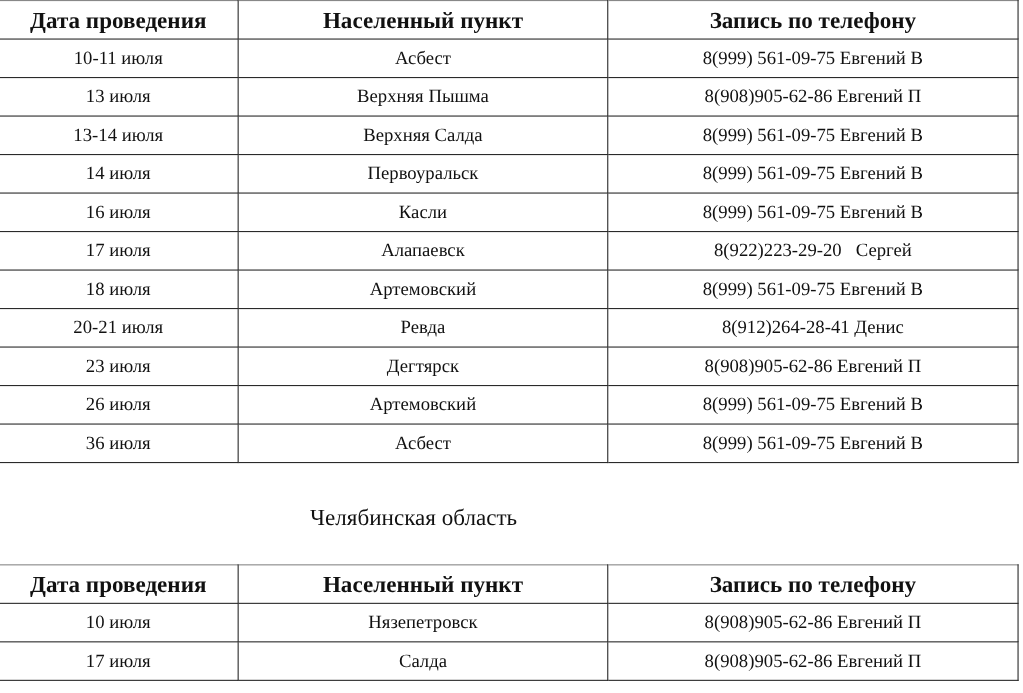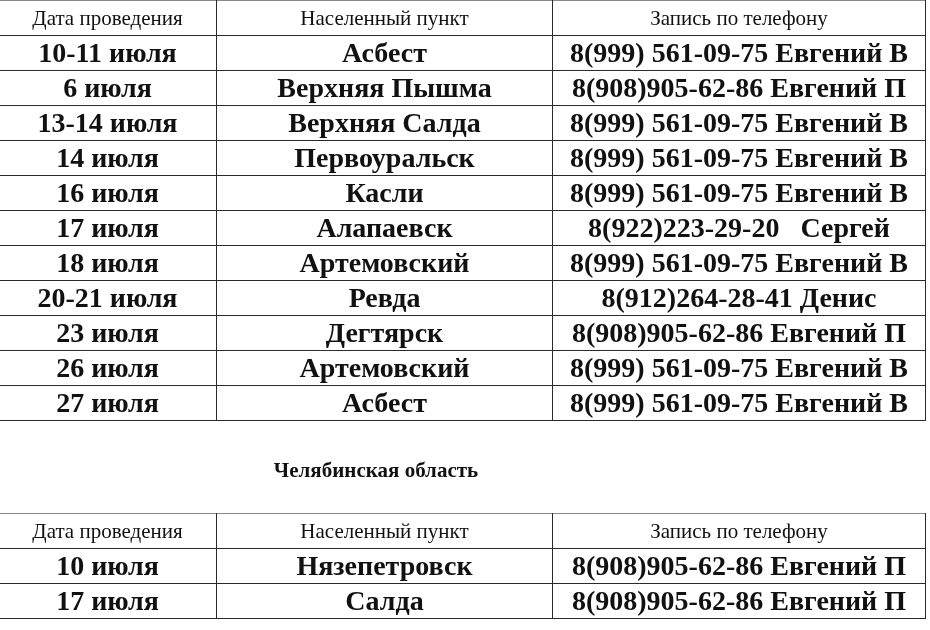--- a/index.html
+++ b/index.html
@@ -24,42 +24,41 @@
     }
     .sched-table col.c-date { width: 218px; }
     .sched-table col.c-town { width: 336px; }
     .sched-table col.c-phone { width: 373px; }
     .sched-table td, .sched-table th {
       border: 1.5px solid #2a2a2a;
       padding: 0;
       height: 29px;
       line-height: 34px;
       text-align: center;
-      font-size: 28px;
+      font-size: 17px;
       white-space: pre;
       overflow: hidden;
       vertical-align: bottom;
-      font-weight: bold;
     }
     .sched-table th {
-      font-weight: normal;
+      font-weight: bold;
       font-size: 21px;
     }
     .sched-table td.date { border-left-color: #bbbbbb; }
     .sched-table th.date { border-left-color: #bbbbbb; }
     .sched-table tr:first-child th { border-top-color: #888888; }
     #table-sverdlovsk { top: 0px; }
     #table-chelyabinsk { top: 513px; }
     .region-title {
       position: absolute;
       top: 456px;
       left: 0;
       width: 752px;
       text-align: center;
-      font-weight: bold;
+      font-weight: normal;
       font-size: 21px;
       line-height: 28px;
     }
     .phone { padding-left: 0; }
   </style>
 </head>
 <body>
 
 <table class="sched-table" id="table-sverdlovsk">
   <colgroup>
@@ -74,21 +73,21 @@
       <th>Запись по телефону</th>
     </tr>
   </thead>
   <tbody id="tbody-0">
       <tr>
         <td class="date">10-11 июля</td>
         <td class="town">Асбест</td>
         <td class="phone">8(999) 561-09-75 Евгений В</td>
       </tr>
       <tr>
-        <td class="date">6 июля</td>
+        <td class="date">13 июля</td>
         <td class="town">Верхняя Пышма</td>
         <td class="phone">8(908)905-62-86 Евгений П</td>
       </tr>
       <tr>
         <td class="date">13-14 июля</td>
         <td class="town">Верхняя Салда</td>
         <td class="phone">8(999) 561-09-75 Евгений В</td>
       </tr>
       <tr>
         <td class="date">14 июля</td>
@@ -119,21 +118,21 @@
         <td class="date">23 июля</td>
         <td class="town">Дегтярск</td>
         <td class="phone">8(908)905-62-86 Евгений П</td>
       </tr>
       <tr>
         <td class="date">26 июля</td>
         <td class="town">Артемовский</td>
         <td class="phone">8(999) 561-09-75 Евгений В</td>
       </tr>
       <tr>
-        <td class="date">27 июля</td>
+        <td class="date">36 июля</td>
         <td class="town">Асбест</td>
         <td class="phone">8(999) 561-09-75 Евгений В</td>
       </tr>
     </tbody>
 </table>
 
 <div class="region-title">Челябинская область</div>
 
 <table class="sched-table" id="table-chelyabinsk">
   <colgroup>

